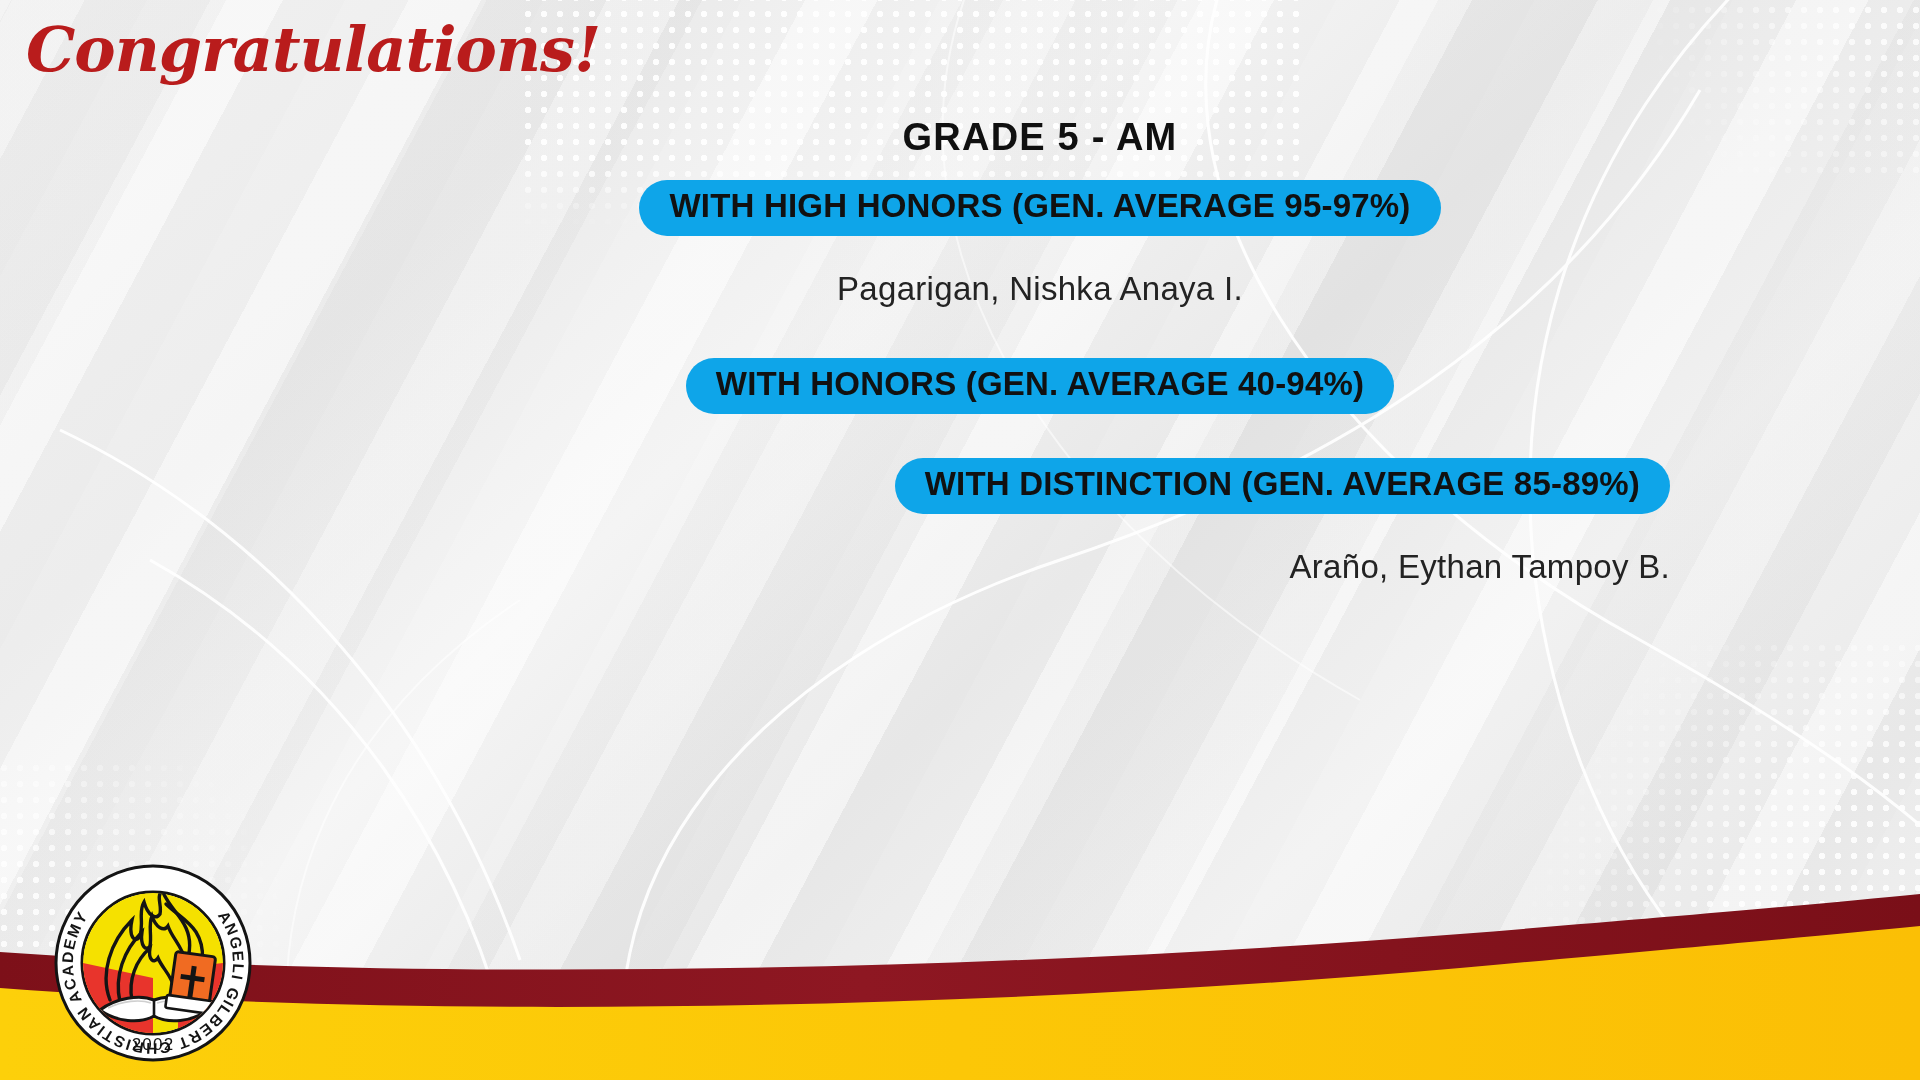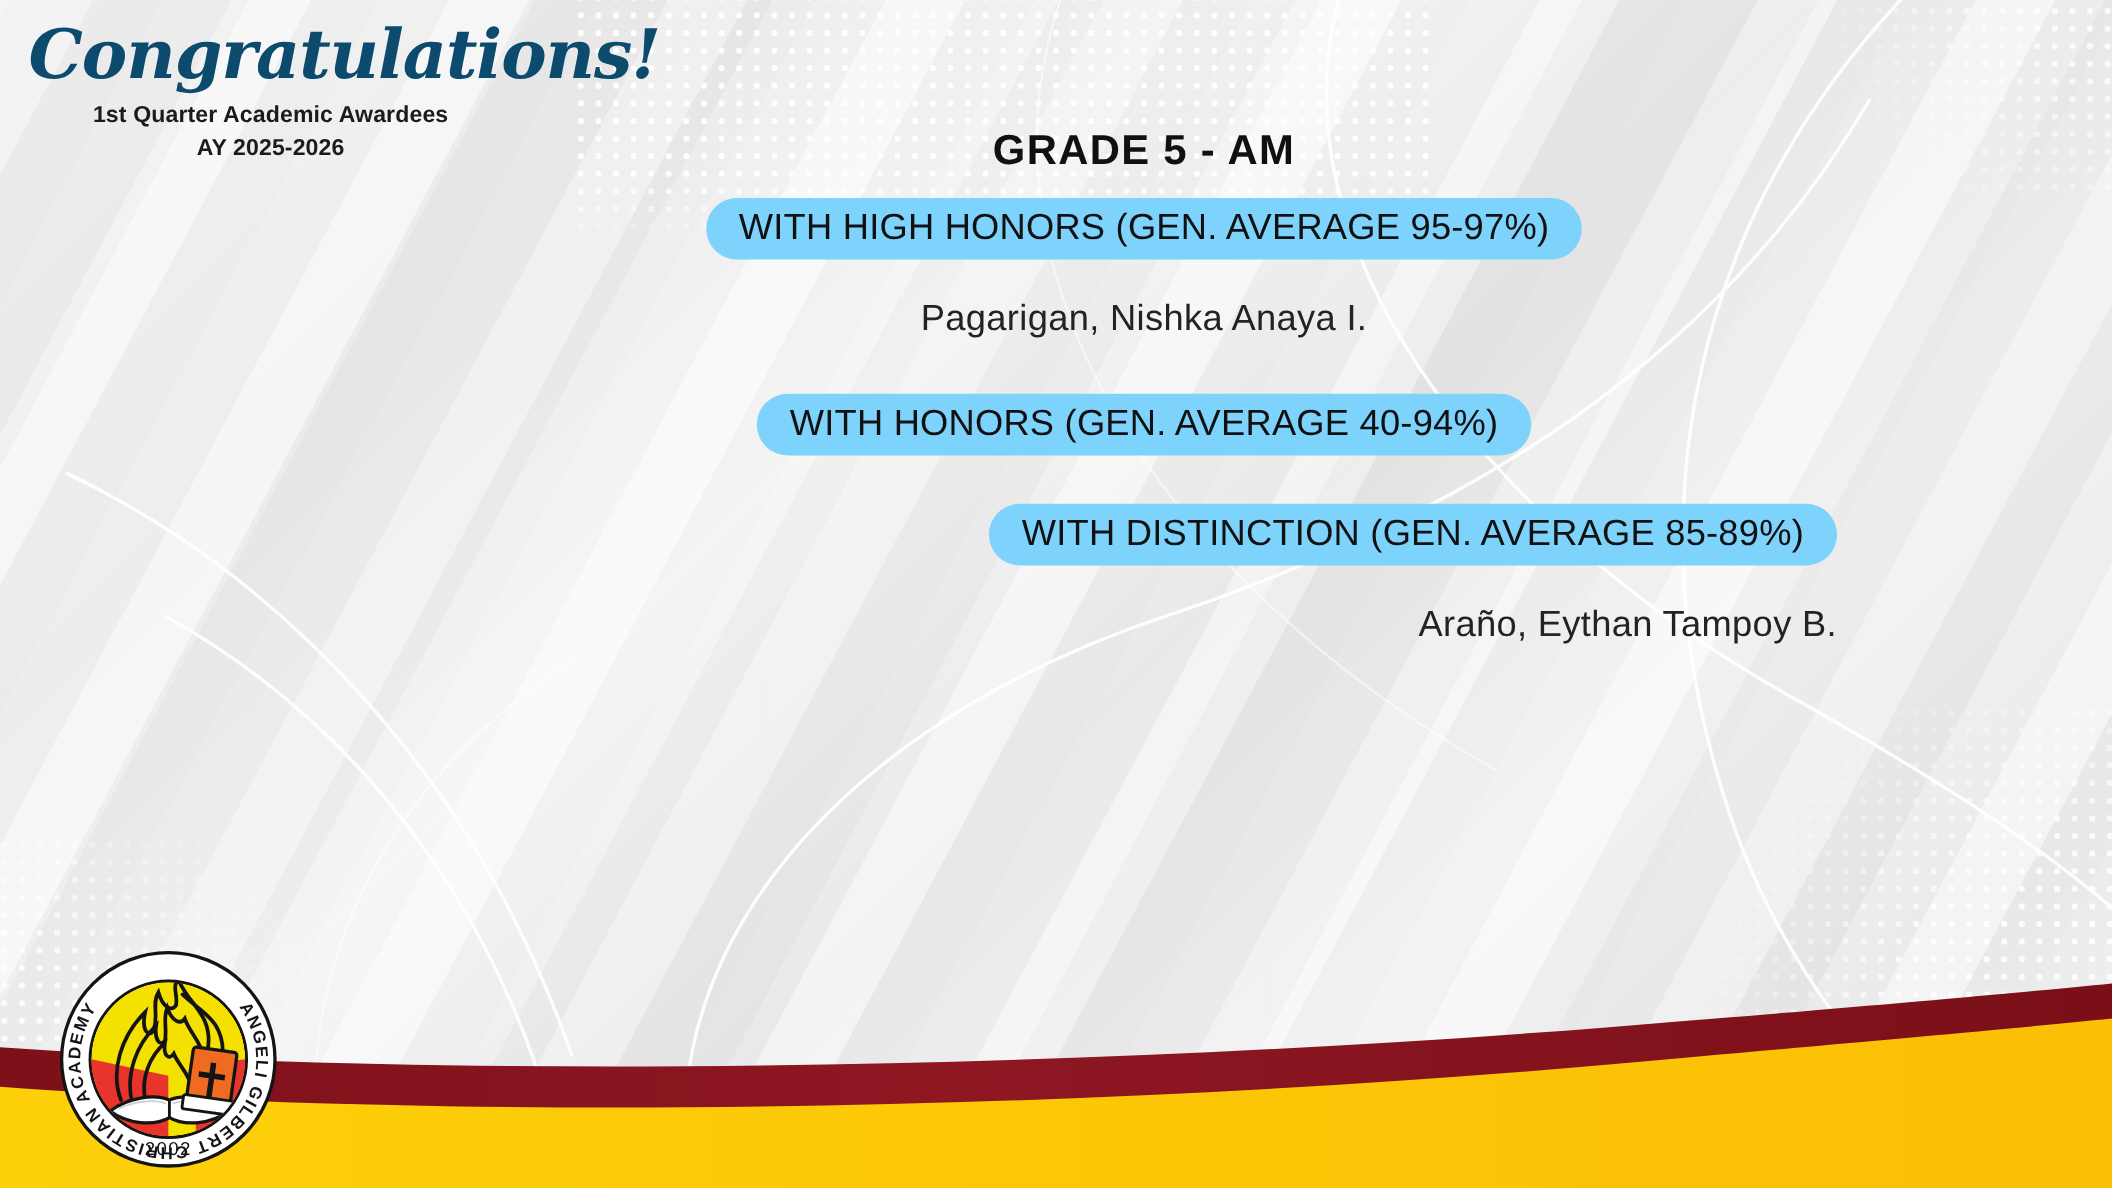--- a/index.html
+++ b/index.html
@@ -64,21 +64,21 @@
 
   
   #bottom-wave{ position:absolute; left:0; bottom:0; width:1920px; height:210px; }
 
   
   #header{ position:absolute; left:26px; top:18px; width:470px; }
   #congrats{
     font-family:"DejaVu Serif", serif;
     font-style:italic; font-weight:bold;
     font-size:62px; line-height:1.03;
-    color:#0c4a6e;
+    color:#b91c1c;
     letter-spacing:-1px;
   }
   #subtitle{
     margin-top:8px;
     text-align:center;
     width:440px;
     font-size:21px; font-weight:bold; color:#1b1b1b;
     line-height:1.42; letter-spacing:.1px;
   }
 
@@ -88,25 +88,25 @@
     text-align:center;
   }
   #grade-title{
     font-size:38px; font-weight:bold; color:#101010;
     letter-spacing:1.2px;
     line-height:1.05;
   }
   .award-group{ margin-top:26px; }
   .band{
     display:inline-block;
-    background:#7dd3fc;
+    background:#0ea5e9;
     border-radius:34px;
     padding:9px 30px 12px;
     font-size:33px;
-    font-weight:normal;
+    font-weight:bold;
     color:#111;
     letter-spacing:.2px;
     line-height:1.06;
     white-space:nowrap;
   }
   .band-cat-1{ font-size:33px; }
   .names{ margin-top:29px; }
   .name{
     font-size:33px;
     font-weight:300;
@@ -144,24 +144,20 @@
     </g>
   </svg>
 
   <div class="dots" id="dots-top"></div>
   <div class="dots" id="dots-right"></div>
   <div class="dots" id="dots-left"></div>
   <div class="dots" id="dots-topright"></div>
 
   <div id="header">
     <div id="congrats">Congratulations!</div>
-    <div id="subtitle">
-      <div>1st Quarter Academic Awardees</div>
-      <div>AY 2025-2026</div>
-    </div>
   </div>
 
   <div id="main">
 
     <div id="grade-title">GRADE 5 - AM</div>
 
     <div class="award-group group-gap-1">
       <div class="band band-cat-1">WITH HIGH HONORS (GEN. AVERAGE 95-97%)</div>
       <div class="names">
         <div class="name">Pagarigan, Nishka Anaya I.</div>

